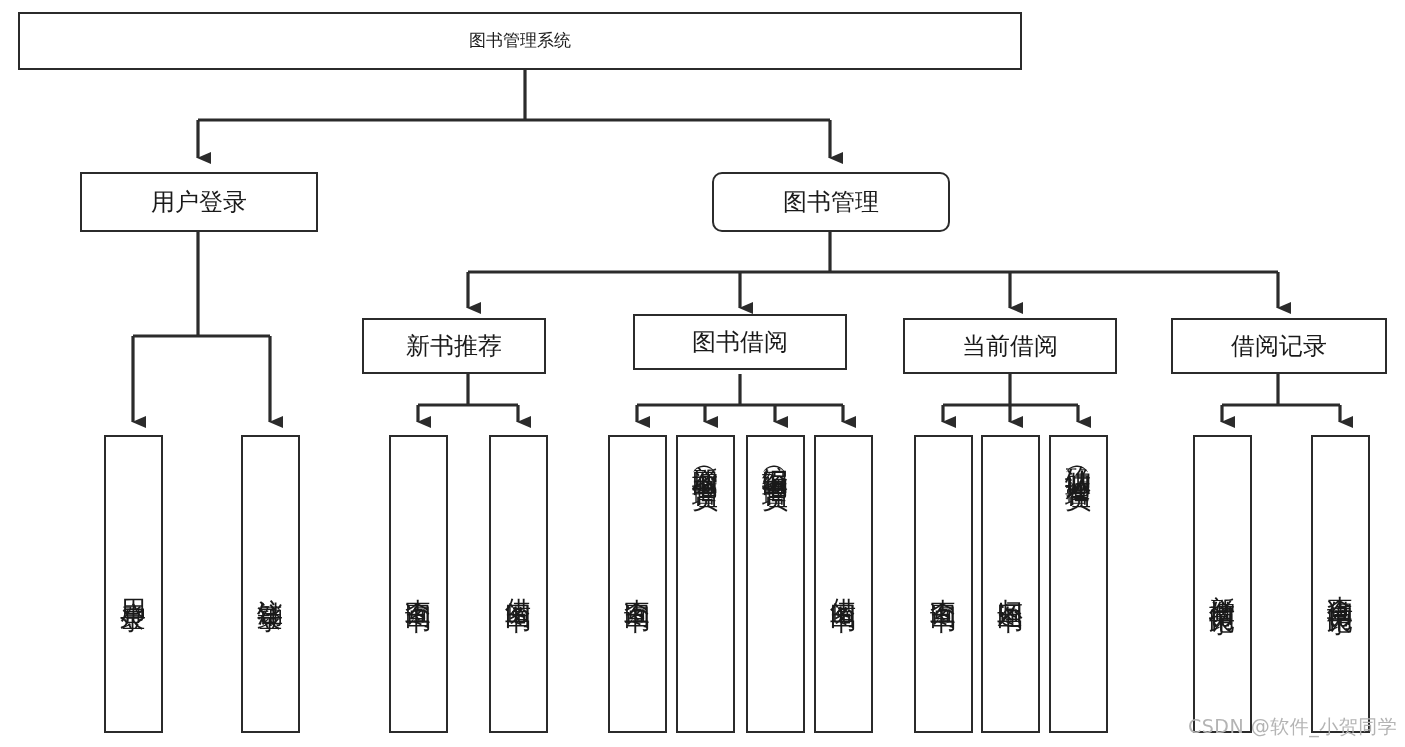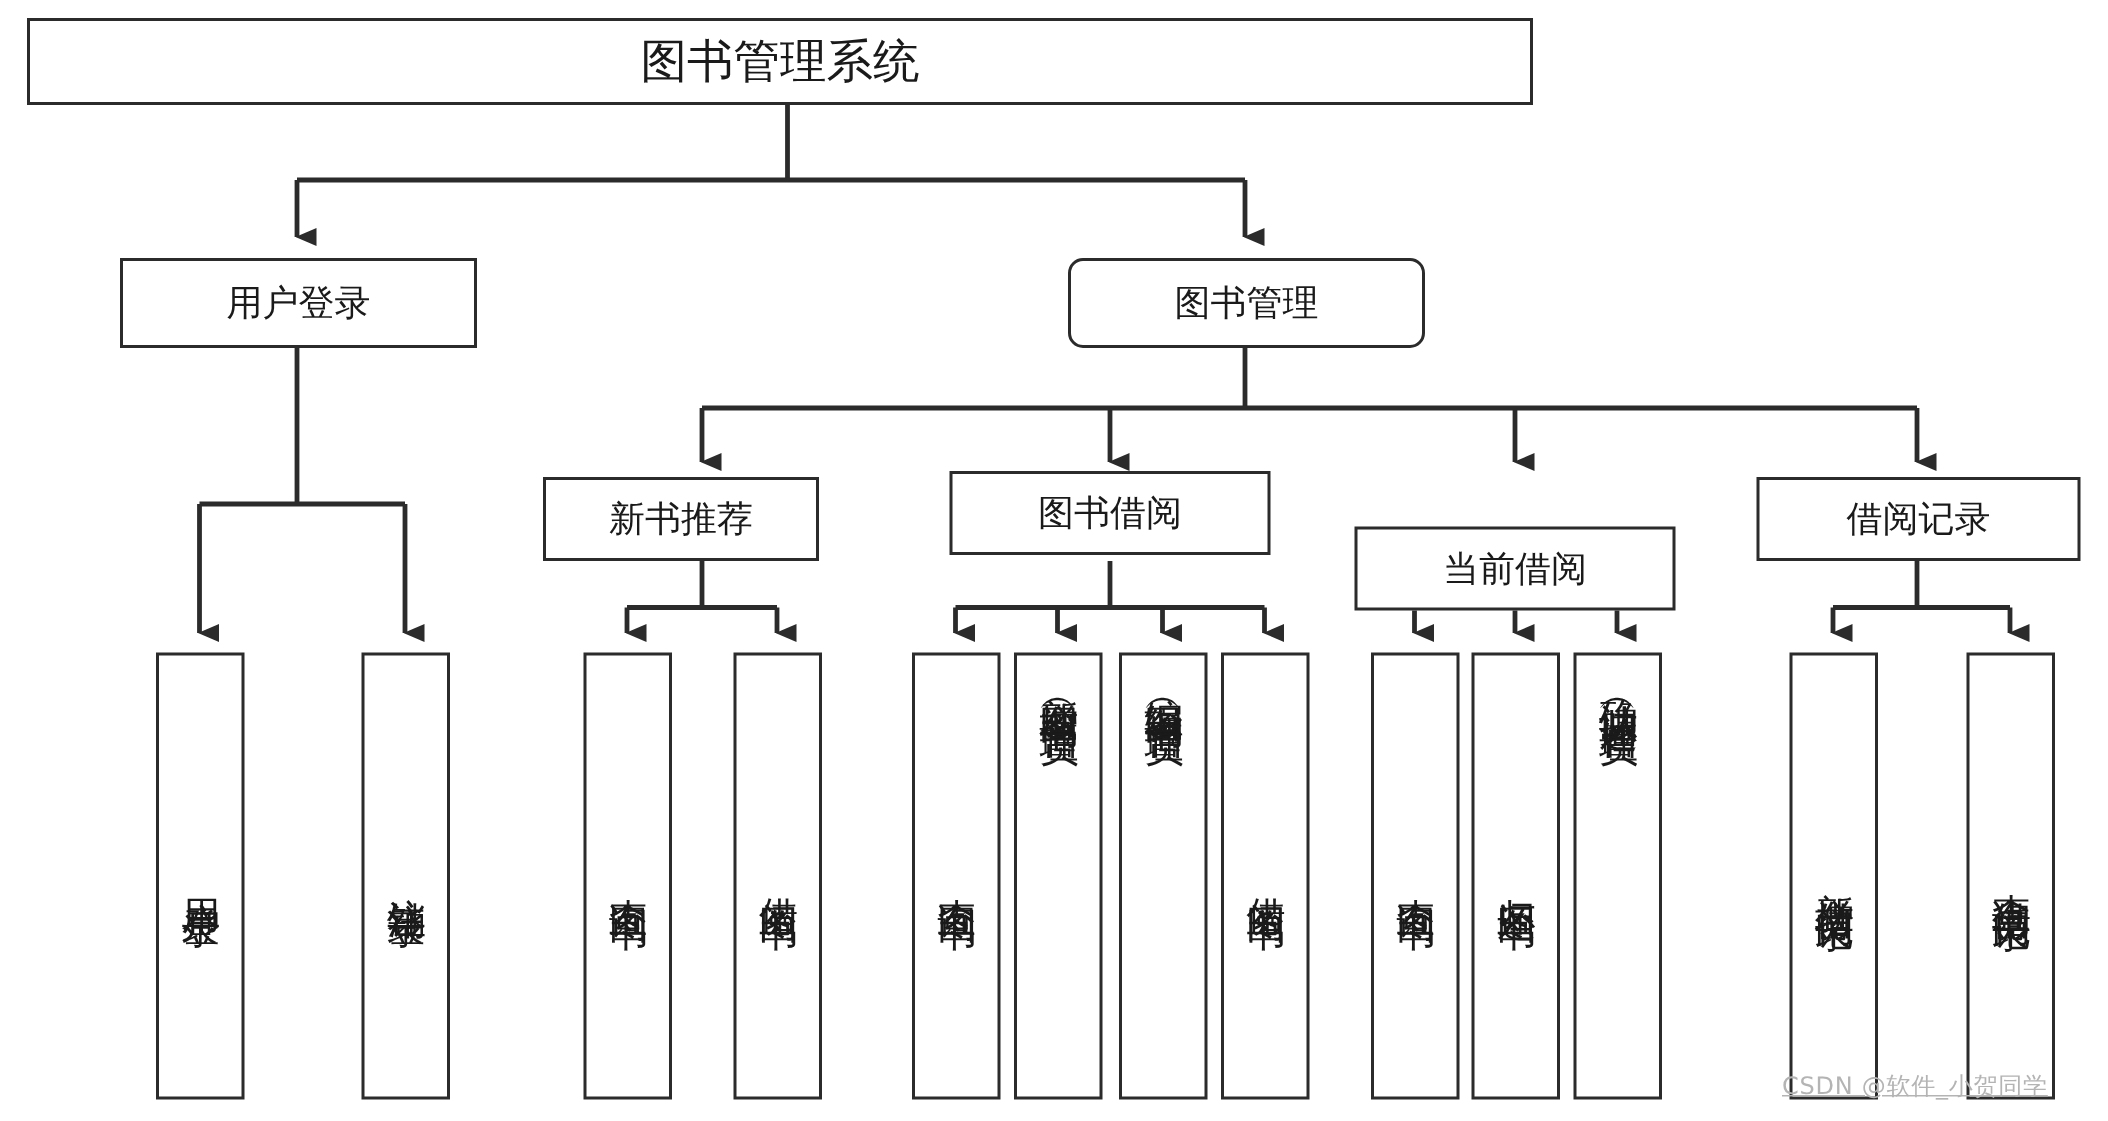--- a/index.html
+++ b/index.html
@@ -31,21 +31,21 @@
     border: 2.5px solid #2b2b2b;
     background: #ffffff;
     color: #1a1a1a;
     display: flex;
     align-items: center;
     justify-content: center;
     text-align: center;
     line-height: 1.12;
   }
   .node.root {
-    font-size: 31px;
+    font-size: 17px;
   }
   .node.branch {
     font-size: 24px;
   }
   .node.leaf {
     writing-mode: vertical-rl;
     text-orientation: upright;
     font-size: 26px;
     letter-spacing: 3px;
     line-height: 1;
@@ -53,25 +53,24 @@
     align-items: center;
     justify-content: flex-start;
   }
   .node.leaf.short {
     justify-content: center;
   }
   .watermark {
     position: absolute;
     left: 1188px;
     top: 714px;
-    font-size: 16px;
+    font-size: 19px;
     color: #b4b4b4;
     white-space: nowrap;
     letter-spacing: 0.5px;
-    text-decoration: underline;
   }
 </style>
 </head>
 <body>
 
 <div id="canvas">
 
   <svg id="wires" viewBox="0 0 1405 747" xmlns="http://www.w3.org/2000/svg">
     <defs>
       <marker id="arrow" viewBox="0 0 12 14" refX="6" refY="13" markerWidth="12" markerHeight="14" orient="auto-start-reverse" markerUnits="userSpaceOnUse">
@@ -134,21 +133,21 @@
   <div class="node branch" style="left:712px; top:172px; width:238px; height:60px;border-radius:10px;">
     <span>图书管理</span>
   </div>
 
   <div class="node branch" style="left:362px; top:318px; width:184px; height:56px;">
     <span>新书推荐</span>
   </div>
   <div class="node branch" style="left:633px; top:314px; width:214px; height:56px;">
     <span>图书借阅</span>
   </div>
-  <div class="node branch" style="left:903px; top:318px; width:214px; height:56px;margin-top:33px;">
+  <div class="node branch" style="left:903px; top:318px; width:214px; height:56px;">
     <span>当前借阅</span>
   </div>
   <div class="node branch" style="left:1171px; top:318px; width:216px; height:56px;">
     <span>借阅记录</span>
   </div>
 
   <div class="node leaf short" style="left:104px; top:435px; width:59px; height:298px;">
     <span>用户登录</span>
   </div>
   <div class="node leaf short" style="left:241px; top:435px; width:59px; height:298px;">

